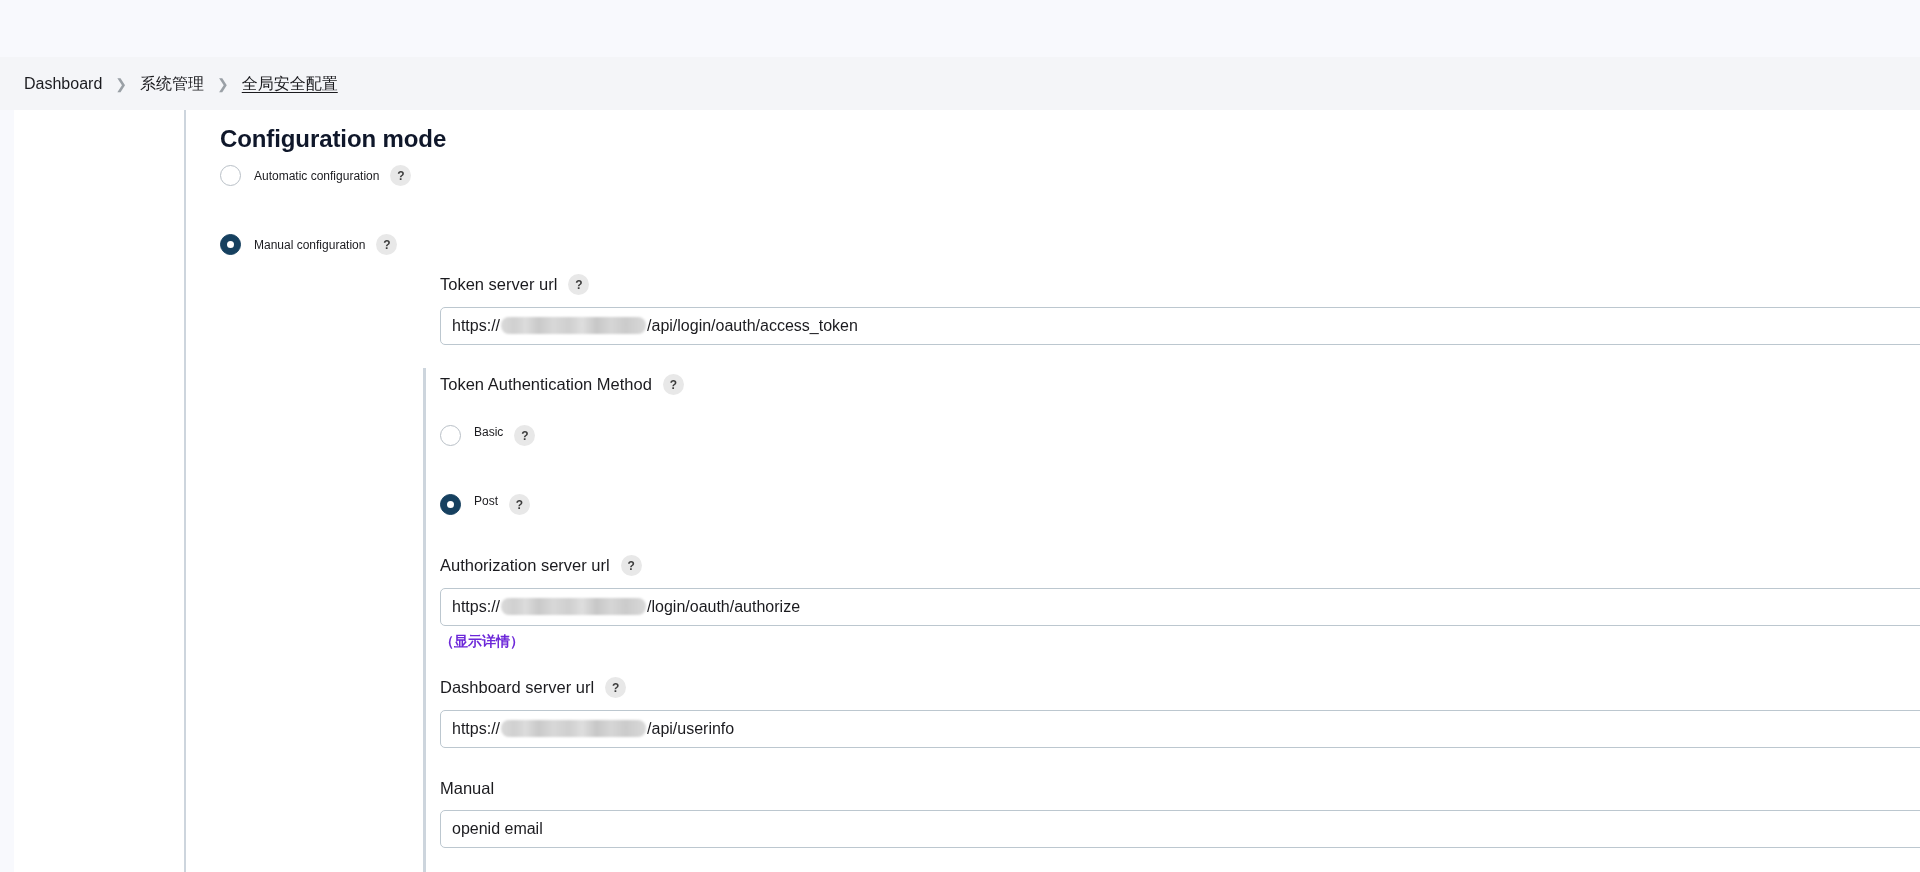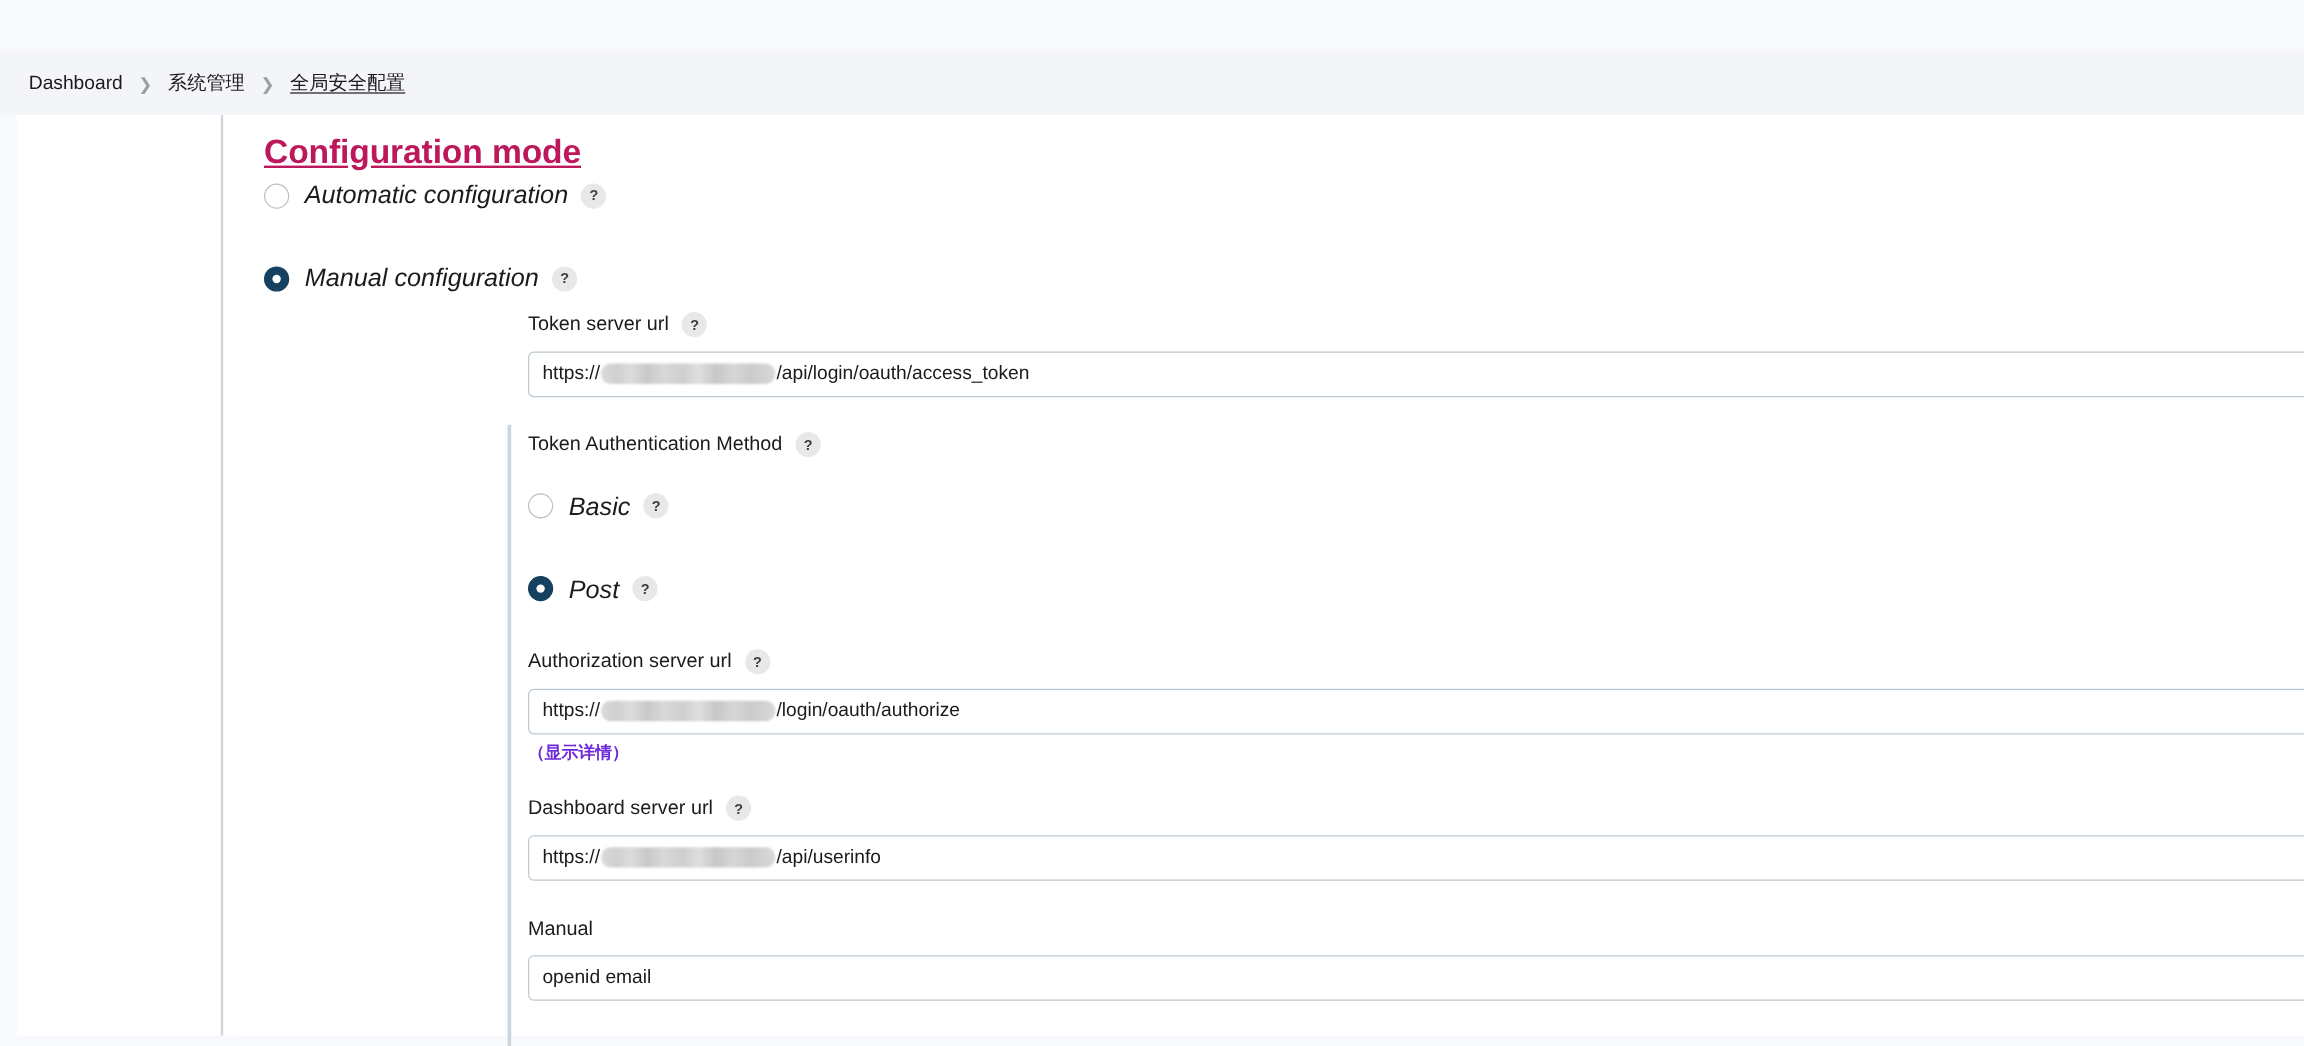--- a/index.html
+++ b/index.html
@@ -13,20 +13,21 @@
     font-family: "Liberation Sans", "DejaVu Sans", sans-serif;
     -webkit-font-smoothing: antialiased;
   }
 
   
   #page {
     position: relative;
     width: 1920px;
     height: 808px;
     background: #f8f9fd;
+    margin-top: 14px;
   }
 
   
   #breadcrumb-bar {
     position: absolute;
     left: 0;
     top: 43px;
     width: 1920px;
     height: 53px;
     background: #f4f5f8;
@@ -83,25 +84,24 @@
     height: 767px;
     background: #ffffff;
     padding-left: 18px;
     padding-top: 0;
   }
 
   #section-title {
     position: absolute;
     left: 18px;
     top: 15px;
-    font-size: 28px;
+    font-size: 24px;
     font-weight: bold;
-    color: #be185d;
+    color: #0f172a;
     letter-spacing: -0.1px;
-    text-decoration: underline;
   }
 
   
   .radio-row {
     position: absolute;
     display: flex;
     align-items: center;
   }
   .radio {
     width: 21px;
@@ -126,25 +126,24 @@
     top: 50%;
     width: 7px;
     height: 7px;
     margin-left: -3.5px;
     margin-top: -3.5px;
     border-radius: 50%;
     background: #ffffff;
   }
   .radio-label {
     margin-left: 13px;
-    font-size: 21px;
+    font-size: 12px;
     color: #1b1b1f;
     white-space: nowrap;
     cursor: pointer;
-    font-style: italic;
   }
 
   
   .help {
     display: inline-flex;
     align-items: center;
     justify-content: center;
     width: 21px;
     height: 21px;
     border-radius: 50%;

